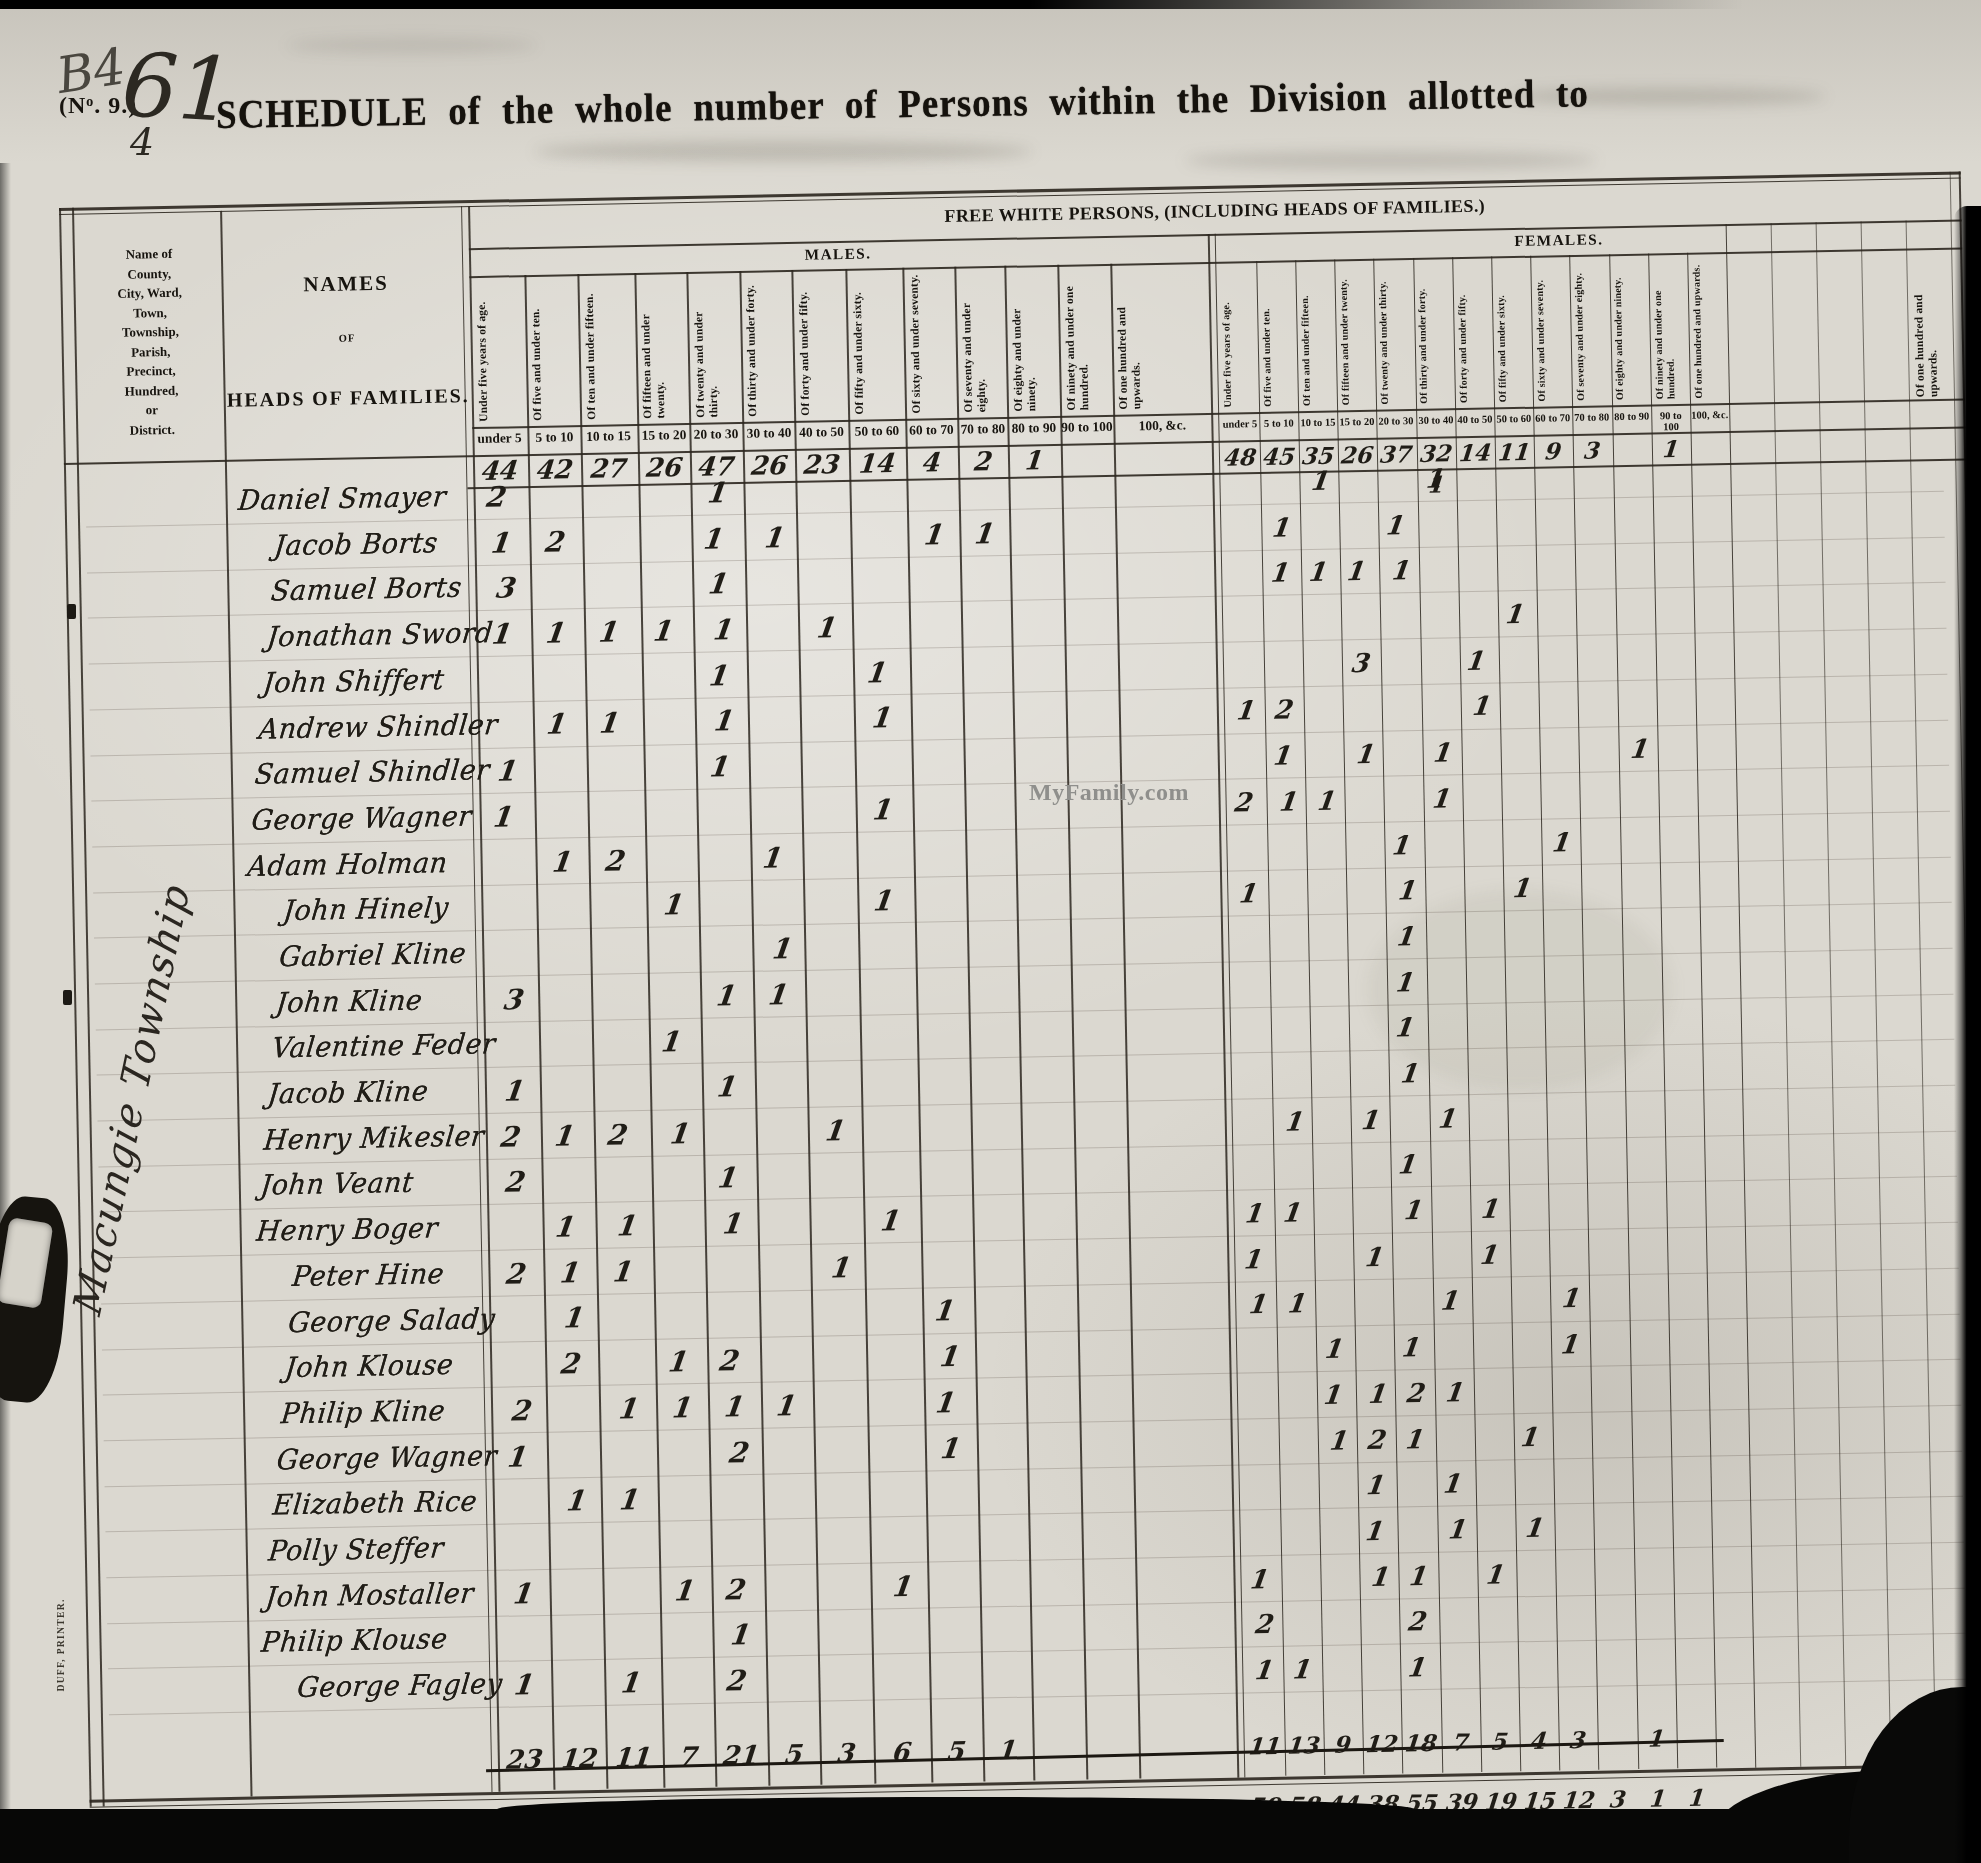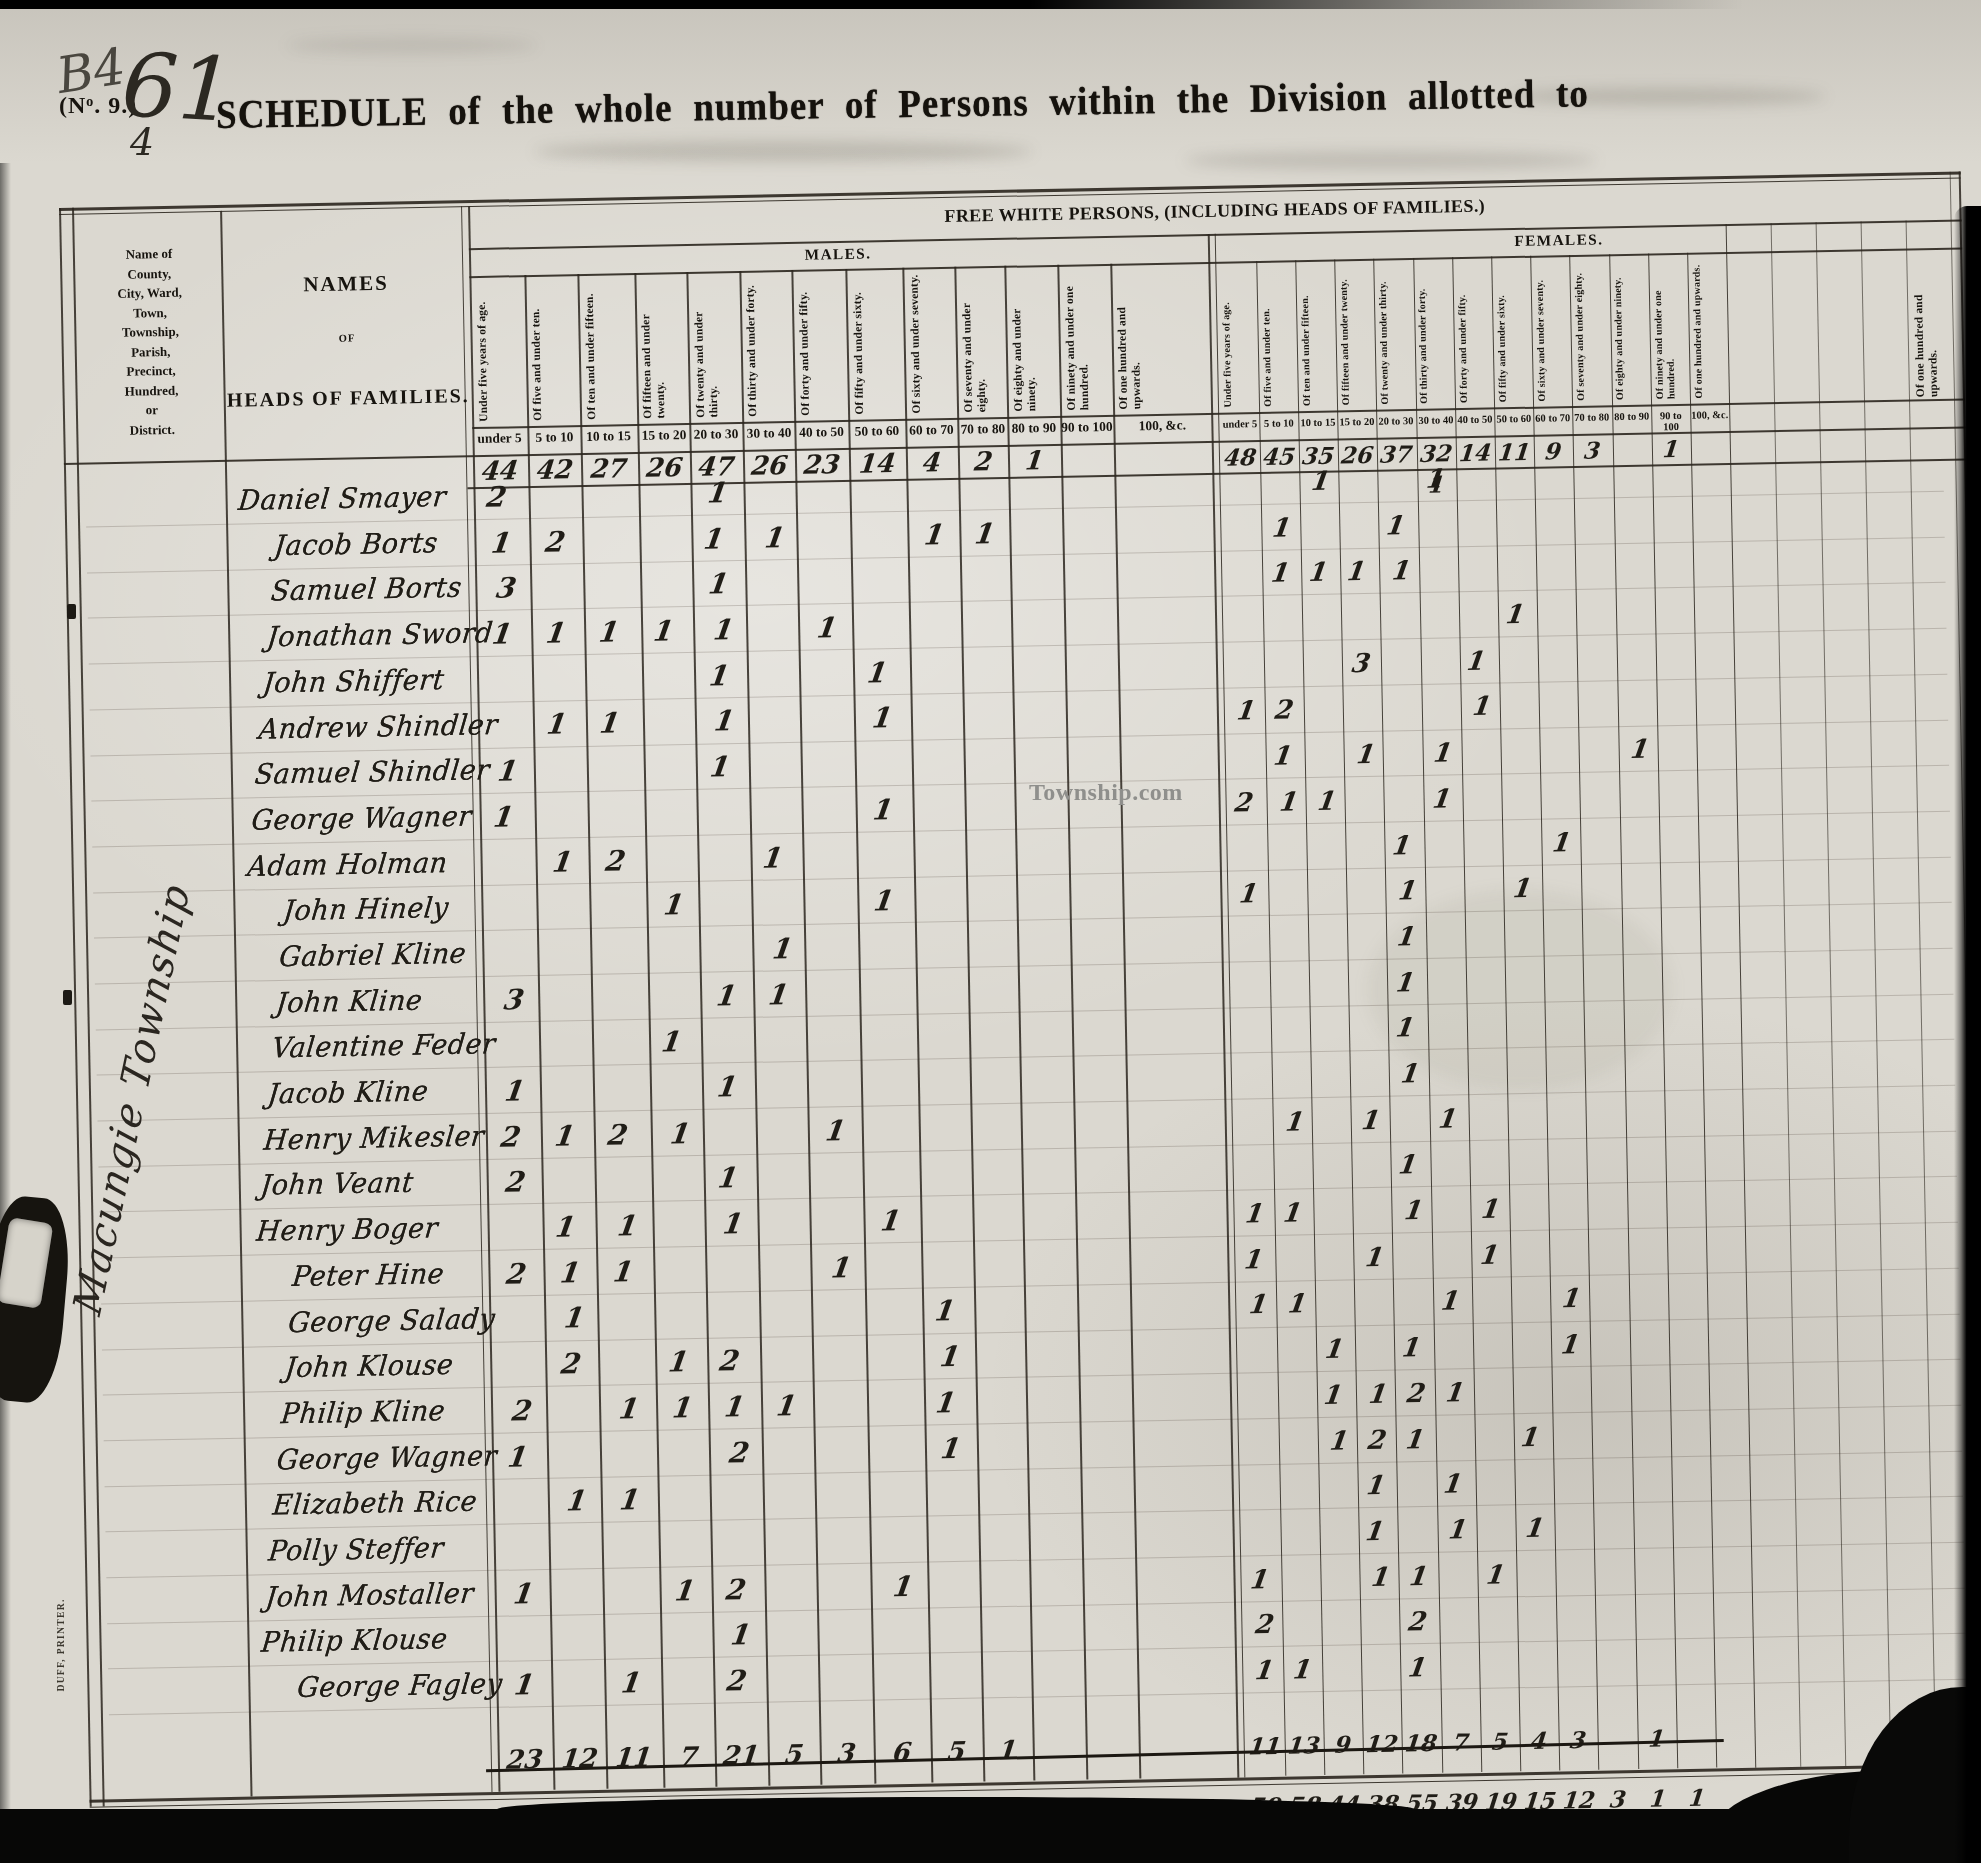--- a/index.html
+++ b/index.html
@@ -469,21 +469,21 @@
       <div class="hwnumf" style="position: absolute; left: 1588px; top: 1607px; width: 39px;">1</div>
       <div class="pencil" style="position: absolute; left: 1509px; top: 1640px; width: 39px;">2</div>
       <div class="township" style="position: absolute; left: -250px; top: 865px; width: 621px; height: 57px;">Macungie Township</div>
     </div>
 
   <div id="corner-b4" class="hw">B4</div>
   <div id="form-no" class="print">(Nᵒ. 9.)</div>
   <div id="pg61" class="hw">61</div>
   <div id="pg4" class="hw">4</div>
   <div id="title">SCHEDULE of the whole number of Persons within the Division allotted to</div>
-  <div id="watermark">Township.com</div>
+  <div id="watermark">MyFamily.com</div>
   <div id="printer">DUFF, PRINTER.</div>
 
   <div id="edge-top"></div>
   <div id="edge-left"></div>
   <div class="tick" style="left:67px;top:604px;"></div>
   <div class="tick" style="left:63px;top:990px;"></div>
   <div id="clip-blob"></div>
   <div id="clip-light"></div>
   <div id="edge-bottom-bump"></div>
   <div id="edge-bottom-right"></div>

